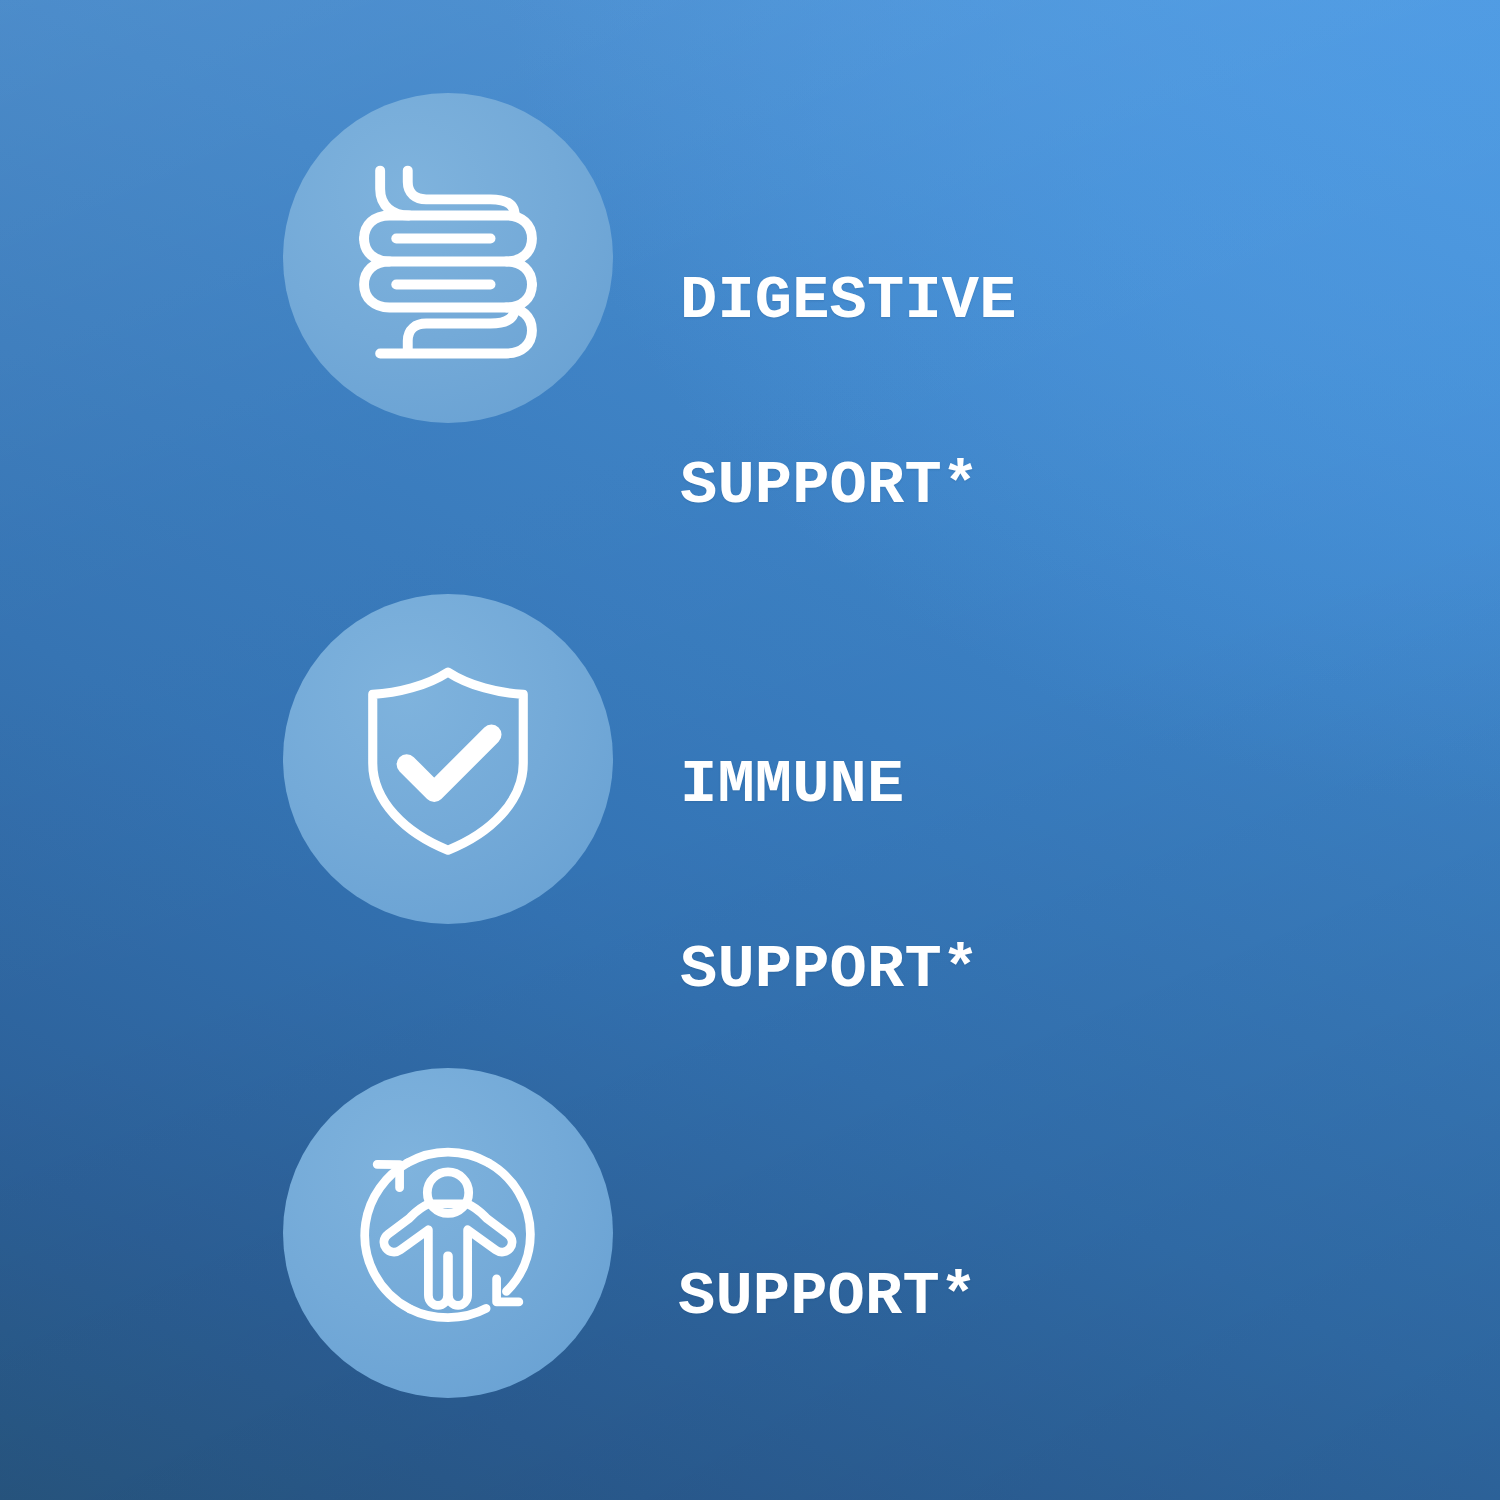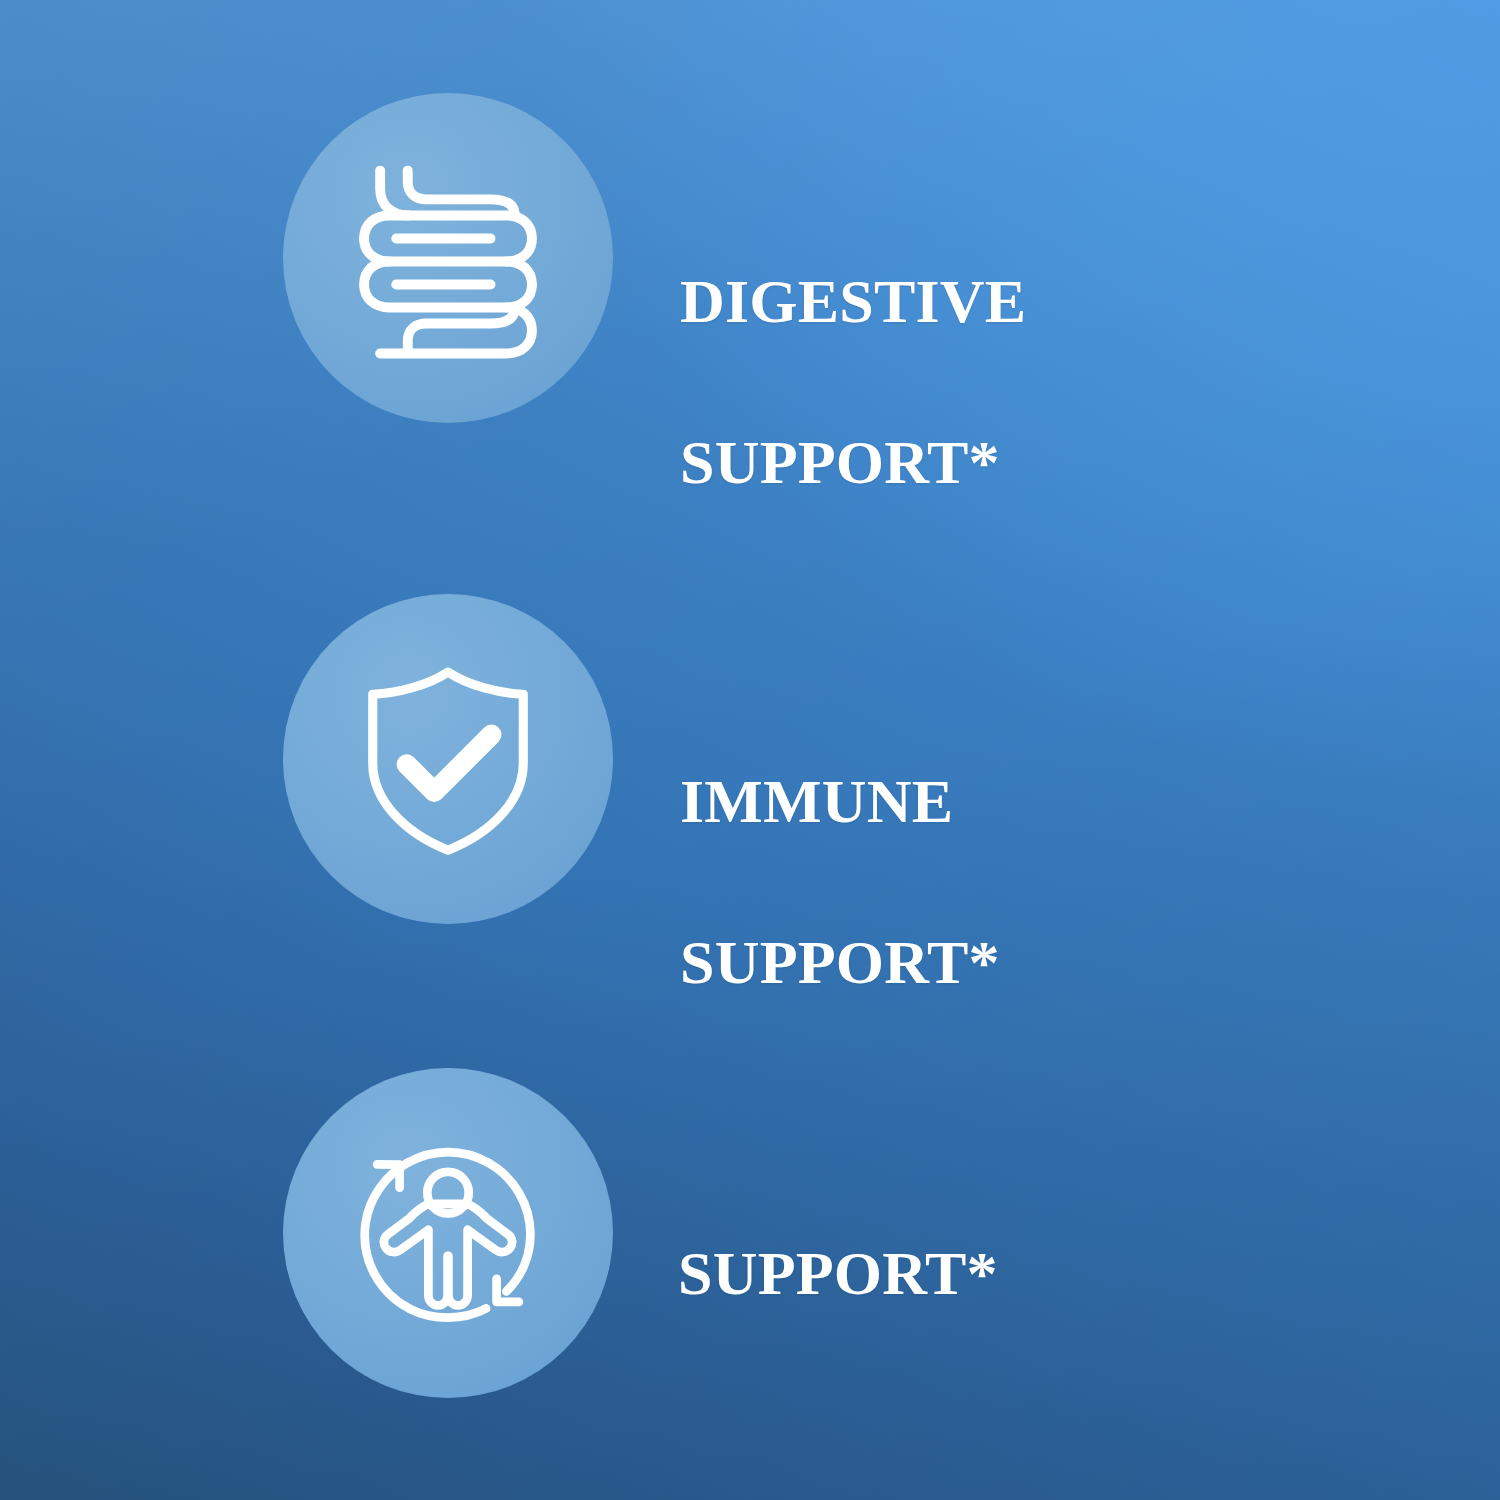--- a/index.html
+++ b/index.html
@@ -6,21 +6,21 @@
   html, body {
     margin: 0;
     padding: 0;
     background: #2f6fae;
   }
   #stage {
     position: relative;
     width: 1500px;
     height: 1500px;
     overflow: hidden;
-    font-family: Liberation Serif, serif;
+    font-family: Liberation Mono, monospace;
     background-color: #3a82c4;
     background-image:
       radial-gradient(ellipse 1700px 1500px at 103% -8%, #4d9be4 0%, rgba(77,155,228,0.55) 32%, rgba(77,155,228,0.0) 62%),
       linear-gradient(208deg, #4a93da 0%, #3c82c6 34%, #3372b2 62%, #2c6098 85%, #285884 100%);
   }
 
   
   #stage::after {
     content: "";
     position: absolute;
@@ -50,29 +50,29 @@
     font-weight: 700;
     letter-spacing: 0.2px;
     line-height: 1.30;
     text-transform: uppercase;
     white-space: pre-line;
     z-index: 3;
     text-shadow: 0 1px 2px rgba(20,60,100,0.18);
   }
 
   .label .l1 { display: block; }
-  .label .l2 { display: block; }
+  .label .l2 { display: block; margin-top: 24px; }
 
   
   #badge-1 { left: 283px; top: 93px;   width: 330px; height: 330px; }
   #badge-2 { left: 283px; top: 594px;  width: 330px; height: 330px; }
   #badge-3 { left: 283px; top: 1068px; width: 330px; height: 330px; }
 
   #label-1 { left: 680px; top: 180px;  font-size: 62px; }
-  #label-2 { left: 680px; top: 680px;  font-size: 62px; }
+  #label-2 { left: 680px; top: 664px;  font-size: 62px; }
   #label-3 { left: 678px; top: 1152px; font-size: 62px; }
 </style>
 </head>
 <body>
 
 <div id="stage">
 
   <div class="badge" id="badge-1">
     <span>
       <svg width="230" height="230" viewBox="0 0 100 100" fill="none" stroke="#ffffff" stroke-width="4.3" stroke-linecap="round" stroke-linejoin="round">

